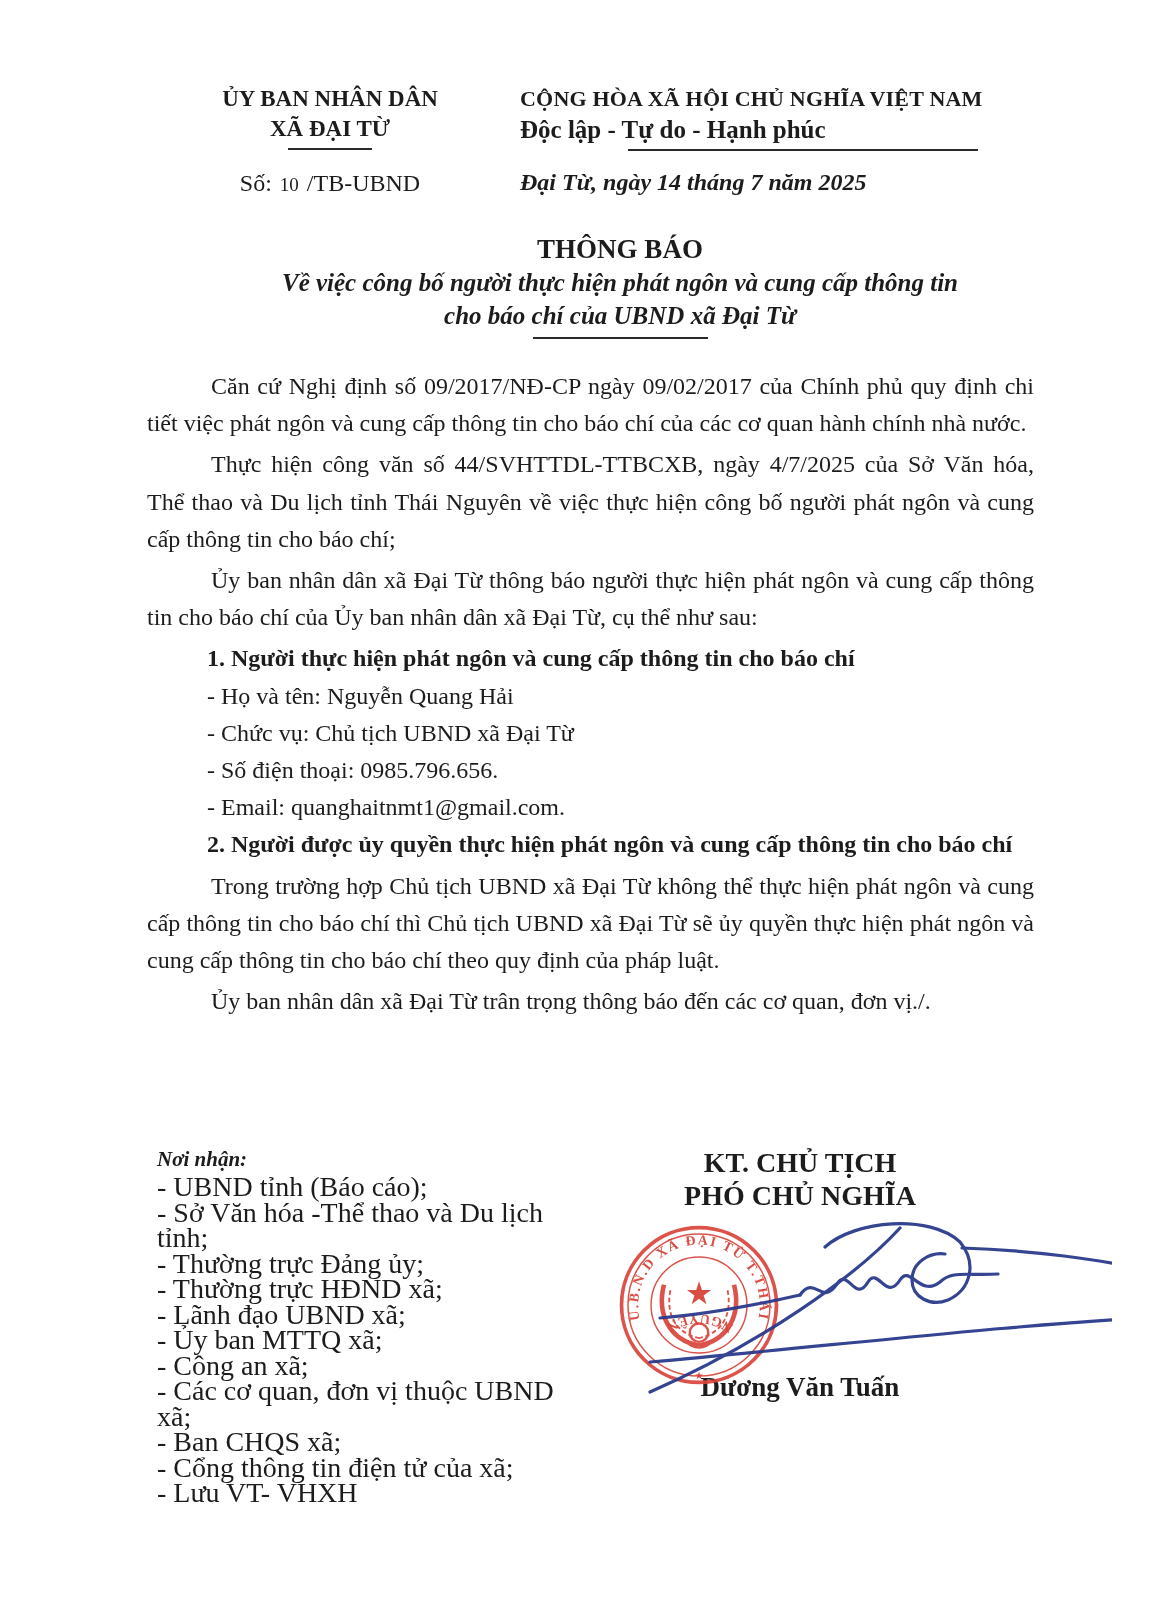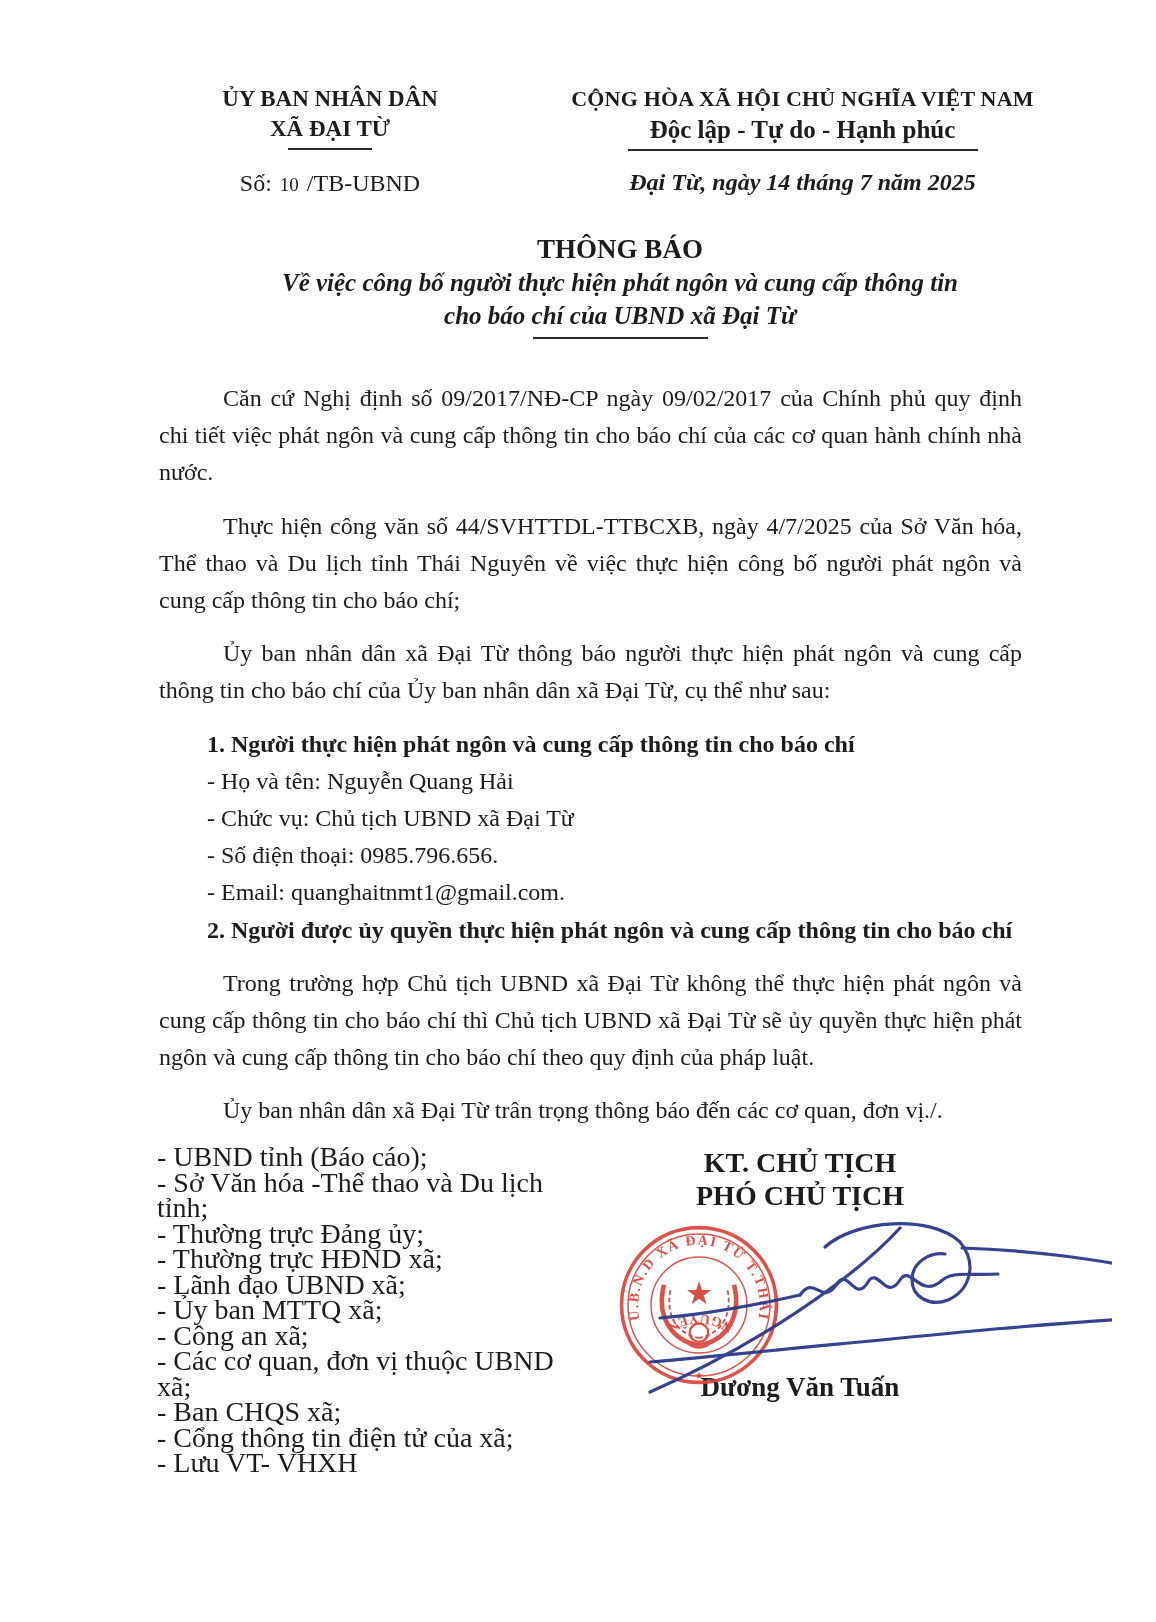--- a/index.html
+++ b/index.html
@@ -6,41 +6,41 @@
   .page{
     position:relative;
     width:1112px;height:1622px;
     background:#ffffff;
     font-family:"Liberation Serif","DejaVu Serif",serif;
     color:#1c1c1c;
     overflow:hidden;
   }
   
   .h-left{position:absolute;left:170px;top:84px;width:320px;text-align:center;}
-  .h-right{position:absolute;left:520px;top:84px;width:565px;text-align:center;}
+  .h-right{position:absolute;left:520px;top:84px;width:565px;text-align:left;}
   .org-parent{font-weight:bold;font-size:23px;line-height:30px;}
   .org-name{font-weight:bold;font-size:23px;line-height:30px;}
   .org-underline{width:84px;height:2px;background:#2a2a2a;margin:4px auto 0;}
   .doc-number-line{margin-top:18px;font-size:24px;line-height:30px;}
   .doc-number{font-size:19px;padding:0 8px;}
   .motto-1{font-weight:bold;font-size:22px;line-height:30px;letter-spacing:.2px;}
   .motto-2{font-weight:bold;font-size:25px;line-height:32px;}
   .motto-underline{width:350px;height:2px;background:#2a2a2a;margin:3px auto 0;}
   .dateline{margin-top:16px;font-style:italic;font-weight:bold;font-size:24px;line-height:30px;}
   
   .title-block{position:absolute;left:150px;top:232px;width:940px;text-align:center;}
   .doc-kind{font-weight:bold;font-size:27px;line-height:34px;}
   .doc-subject{font-weight:bold;font-size:25px;line-height:33px;font-style:italic;}
   .subject-underline{width:175px;height:2px;background:#2a2a2a;margin:5px auto 0;}
   
   .body-block{
     position:absolute;left:143px;top:364px;width:895px;
     font-size:24px;line-height:37.2px;text-align:justify;
   }
-  .para{text-indent:64px;margin:16px;}
+  .para{text-indent:64px;margin:4px;}
   .heading{font-weight:bold;margin:0;text-indent:64px;text-align:left;}
   .detail-item{padding-left:64px;margin:0;text-align:left;}
   
   .recipients{position:absolute;left:157px;top:1144px;width:420px;}
   .recipients-label{font-weight:bold;font-style:italic;font-size:21px;line-height:30px;}
   .recipient-item{font-size:28px;line-height:25.5px;}
   .signer{position:absolute;left:585px;top:1146px;width:430px;text-align:center;}
   .signer-title{font-weight:bold;font-size:28px;line-height:33px;}
   .signer-name{font-weight:bold;font-size:27px;margin-top:160px;}
   .seal-svg{position:absolute;left:616px;top:1222px;width:166px;height:166px;}
@@ -80,36 +80,37 @@
     <p class="detail-item">- Họ và tên: Nguyễn Quang Hải</p>
     <p class="detail-item">- Chức vụ: Chủ tịch UBND xã Đại Từ</p>
     <p class="detail-item">- Số điện thoại: 0985.796.656.</p>
     <p class="detail-item">- Email: quanghaitnmt1@gmail.com.</p>
     <p class="heading">2. Người được ủy quyền thực hiện phát ngôn và cung cấp thông tin cho báo chí</p>
     <p class="para">Trong trường hợp Chủ tịch UBND xã Đại Từ không thể thực hiện phát ngôn và cung cấp thông tin cho báo chí thì Chủ tịch UBND xã Đại Từ sẽ ủy quyền thực hiện phát ngôn và cung cấp thông tin cho báo chí theo quy định của pháp luật.</p>
     <p class="para">Ủy ban nhân dân xã Đại Từ trân trọng thông báo đến các cơ quan, đơn vị./.</p>
   </div>
 
   <div class="recipients">
+    <div class="recipients-label">Nơi nhận:</div>
     <div class="recipient-item">- UBND tỉnh (Báo cáo);</div>
     <div class="recipient-item">- Sở Văn hóa -Thể thao và Du lịch tỉnh;</div>
     <div class="recipient-item">- Thường trực Đảng ủy;</div>
     <div class="recipient-item">- Thường trực HĐND xã;</div>
     <div class="recipient-item">- Lãnh đạo UBND xã;</div>
     <div class="recipient-item">- Ủy ban MTTQ xã;</div>
     <div class="recipient-item">- Công an xã;</div>
     <div class="recipient-item">- Các cơ quan, đơn vị thuộc UBND xã;</div>
     <div class="recipient-item">- Ban CHQS xã;</div>
     <div class="recipient-item">- Cổng thông tin điện tử của xã;</div>
     <div class="recipient-item">- Lưu VT- VHXH</div>
   </div>
 
   <div class="signer">
     <div class="signer-title">KT. CHỦ TỊCH</div>
-    <div class="signer-title">PHÓ CHỦ TỊCH</div>
+    <div class="signer-title">PHÓ CHỦ NGHĨA</div>
     <div class="signer-name">Dương Văn Tuấn</div>
   </div>
 
   <svg class="seal-svg" viewBox="0 0 180 180">
     <g fill="none" stroke="#d8453b" opacity="0.92">
       <circle cx="90" cy="90" r="84" stroke-width="4"></circle>
       <circle cx="90" cy="90" r="77" stroke-width="1.6"></circle>
       <circle cx="90" cy="90" r="52" stroke-width="1.6"></circle>
 
       <path d="M 52,68 C 44,100 58,128 90,134" stroke-width="5"></path>

